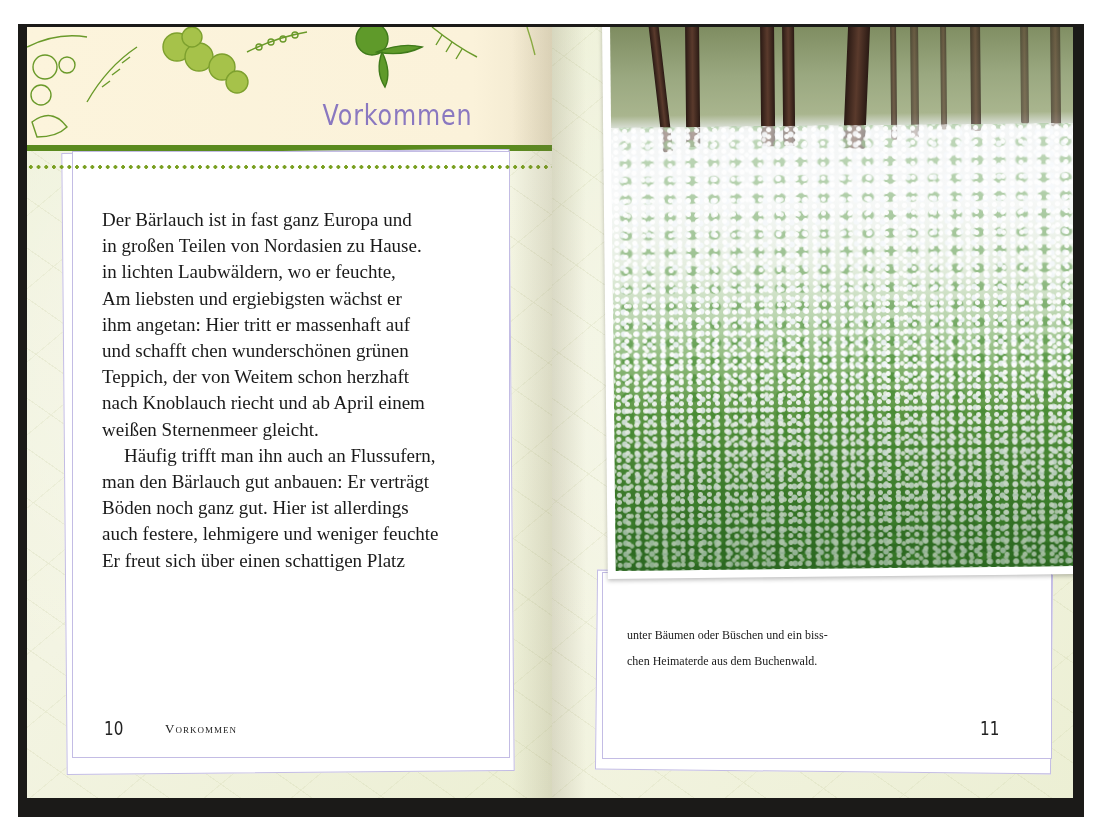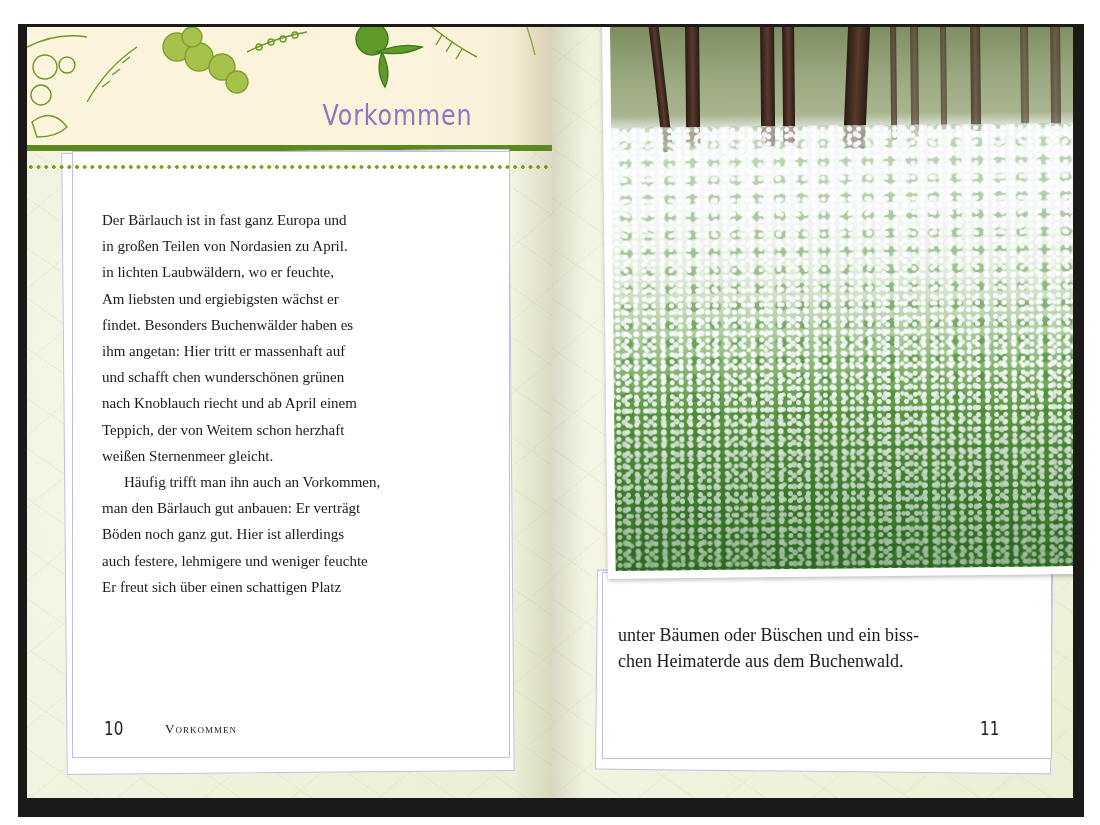--- a/index.html
+++ b/index.html
@@ -59,37 +59,37 @@
   }
   .card {
     position: absolute; background: #ffffff; border: 1.5px solid #c3bce4;
   }
   .card-left-back { left: 37px; top: 124px; width: 446px; height: 620px; transform: rotate(-0.5deg); }
   .card-left-front { left: 45px; top: 124px; width: 436px; height: 605px; }
   .card-right-back { left: 44px; top: 545px; width: 454px; height: 198px; transform: rotate(0.6deg); }
   .card-right-front { left: 50px; top: 545px; width: 448px; height: 185px; }
   .body-text {
     position: absolute; left: 75px; top: 180px; width: 380px;
-    font-family: "Liberation Serif", serif; font-size: 15px; line-height: 26.2px; color: #1a1a1a;
+    font-family: "Liberation Serif", serif; font-size: 19px; line-height: 26.2px; color: #1a1a1a;
   }
   .body-text p { margin: 0; white-space: nowrap; }
   .body-text .indent { text-indent: 22px; }
   .page-num {
     position: absolute; font-family: "DejaVu Sans", sans-serif; font-size: 19px; color: #222;
     transform: scaleX(0.8); transform-origin: left center;
   }
   .page-num-left { left: 77px; top: 690px; }
   .running-head {
     position: absolute; left: 138px; top: 694px; font-family: "Liberation Serif", serif;
     font-size: 13px; font-variant: small-caps; letter-spacing: 1px; color: #222;
   }
   .page-num-right { left: 428px; top: 690px; }
   .right-text {
-    position: absolute; left: 66px; top: 595px; width: 400px;
-    font-family: "Liberation Serif", serif; font-size: 18px; line-height: 26.2px; color: #1a1a1a;
+    position: absolute; left: 75px; top: 595px; width: 400px;
+    font-family: "Liberation Serif", serif; font-size: 12px; line-height: 26.2px; color: #1a1a1a;
   }
   .right-text p { margin: 0; white-space: nowrap; }
   .photo-wrap {
     position: absolute; left: 50px; top: -4px; width: 500px; height: 556px;
     background: #ffffff; transform: rotate(-0.6deg); transform-origin: left top;
     box-shadow: 0 2px 4px rgba(0,0,0,0.25);
   }
   .photo {
     position: absolute; left: 8px; top: 0; width: 490px; height: 548px; overflow: hidden;
     background:
@@ -161,32 +161,31 @@
     <div class="chapter-title">Vorkommen</div>
     <div class="green-rule"></div>
 
     <div class="card card-left-back"></div>
     <div class="card card-left-front"></div>
     <div class="dot-rule"></div>
 
     <div class="body-text">
       <div>
         <p>Der Bärlauch ist in fast ganz Europa und</p>
-        <p>in großen Teilen von Nordasien zu April.</p>
+        <p>in großen Teilen von Nordasien zu Hause.</p>
         <p>in lichten Laubwäldern, wo er feuchte,</p>
         <p>Am liebsten und ergiebigsten wächst er</p>
-        <p>findet. Besonders Buchenwälder haben es</p>
         <p>ihm angetan: Hier tritt er massenhaft auf</p>
         <p>und schafft chen wunderschönen grünen</p>
+        <p>Teppich, der von Weitem schon herzhaft</p>
         <p>nach Knoblauch riecht und ab April einem</p>
-        <p>Teppich, der von Weitem schon herzhaft</p>
         <p>weißen Sternenmeer gleicht.</p>
       </div>
       <div>
-        <p class="indent">Häufig trifft man ihn auch an Vorkommen,</p>
+        <p class="indent">Häufig trifft man ihn auch an Flussufern,</p>
       </div>
       <div>
         <p>man den Bärlauch gut anbauen: Er verträgt</p>
         <p>Böden noch ganz gut. Hier ist allerdings</p>
         <p>auch festere, lehmigere und weniger feuchte</p>
         <p>Er freut sich über einen schattigen Platz</p>
       </div>
     </div>
 
     <div class="page-num page-num-left">10</div>

